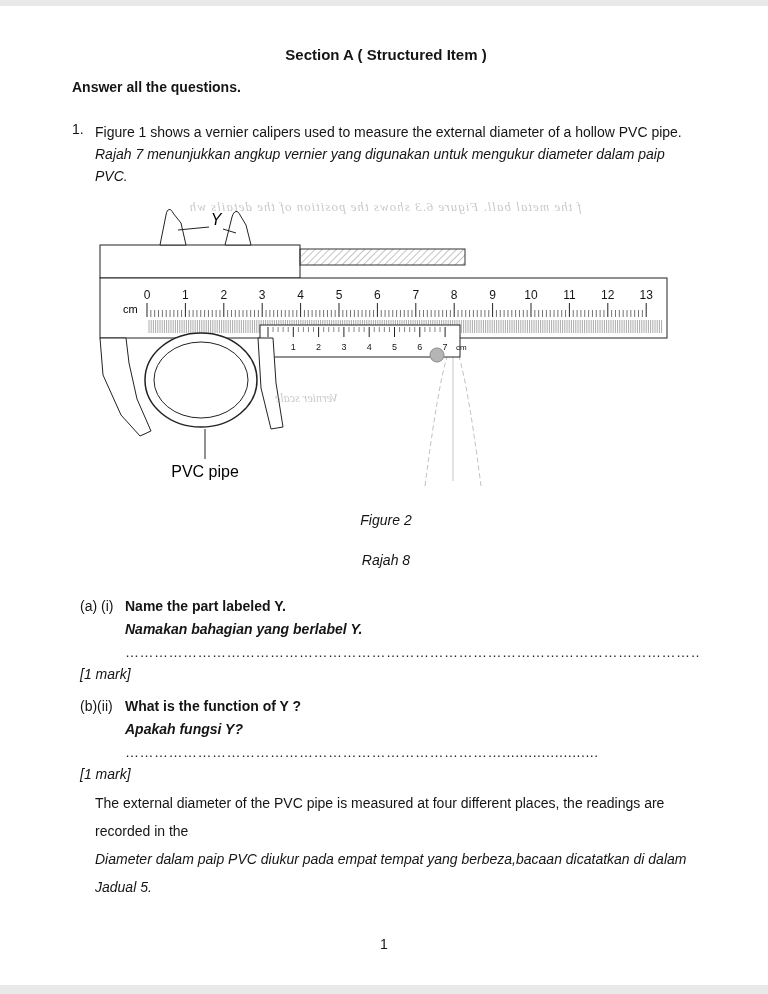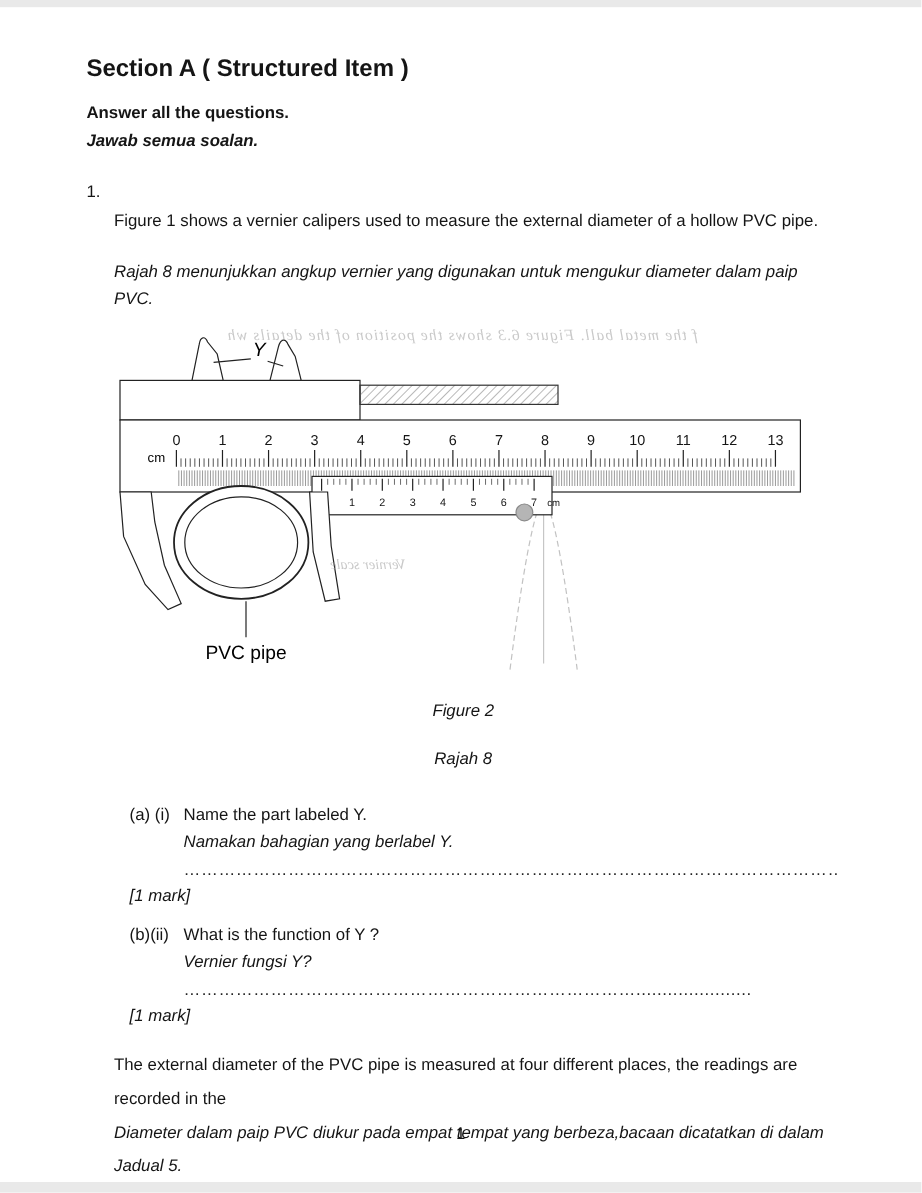--- a/index.html
+++ b/index.html
@@ -5,61 +5,60 @@
   * { margin:0; padding:0; box-sizing:border-box; }
   html,body { background:#fff; }
   body {
     width:768px; height:994px; position:relative; overflow:hidden;
     font-family:"Liberation Sans", sans-serif; color:#151515; font-size:14px;
   }
   .strip { position:absolute; left:0; width:100%; background:#e9e9e9; }
   .strip.top { top:0; height:6px; }
   .strip.bottom { bottom:0; height:9px; }
   .content { position:absolute; left:72px; top:0; width:628px; padding-top:46px; }
-  .section-title { font-weight:bold; font-size:20px; }
+  .section-title { text-align:center; font-weight:bold; font-size:15px; }
   .instr1 { margin-top:16px; font-weight:bold; }
   .instr2 { margin-top:8px; font-weight:bold; font-style:italic; }
   .italic { font-style:italic; }
   .question { margin-top:26px; display:flex; }
   .q-num { width:23px; flex:none; }
-  .q-line { line-height:22px;margin-top:21px; }
+  .q-line { line-height:22px; }
   .figure-area { margin-top:16px; margin-left:13px; width:600px; height:290px; position:relative; }
   .ghost { position:absolute; transform:scaleX(-1); font-family:"Liberation Serif", serif;
            font-style:italic; color:#9d9d9d; opacity:.55; white-space:nowrap; pointer-events:none; }
   .ghost1 { top:-4px; left:0; width:100%; text-align:center; font-size:13px; letter-spacing:1px; }
   .ghost2 { left:190px; top:188px; font-size:12px; }
   svg text { font-family:"Liberation Sans", sans-serif; }
   .fig-caption { margin-top:14px; text-align:center; font-style:italic; line-height:26px; }
-  .parts { margin-top:22px; margin-left:36px; }
+  .parts { margin-top:22px; margin-left:8px; }
   .part-row { display:flex; }
   .part-label { width:45px; flex:none; line-height:23px; }
   .part-body { flex:1; min-width:0; }
-  .line { line-height:23px; }
+  .line { line-height:23px;font-weight:bold; }
   .dots { line-height:23px; letter-spacing:.5px; white-space:nowrap; overflow:hidden; color:#222; }
   .marks { font-style:italic; line-height:21px; }
   .part + .part { margin-top:10px; }
-  .closing { margin-top:16px; margin-left:23px; line-height:28px; }
+  .closing { margin-top:4px; margin-left:23px; line-height:28px; }
   .page-number { position:absolute; bottom:42px; left:0; width:100%; text-align:center; }
 </style>
 </head>
 <body>
 
 <div class="strip top"></div>
 
 <div class="content">
 
   <div class="section-title">Section A ( Structured Item )</div>
   <div class="instr1">Answer all the questions.</div>
-  <div class="instr2">Jawab semua soalan.</div>
 
   <div class="question">
     <div class="q-num">1.</div>
     <div class="q-body">
       <div class="q-line">Figure 1 shows a vernier calipers used to measure the external diameter of a hollow PVC pipe.</div>
-      <div class="q-line italic">Rajah 8 menunjukkan angkup vernier yang digunakan untuk mengukur diameter dalam paip PVC.</div>
+      <div class="q-line italic">Rajah 7 menunjukkan angkup vernier yang digunakan untuk mengukur diameter dalam paip PVC.</div>
     </div>
   </div>
 
   <div class="figure-area">
     <div class="ghost ghost1">f the metal ball. Figure 6.3 shows the position of the details wh</div>
     <div class="ghost ghost2">Vernier scale</div>
 
     <svg width="600" height="290" viewBox="0 0 600 290">
       <defs>
         <pattern id="hatch" width="5" height="5" patternUnits="userSpaceOnUse" patternTransform="rotate(45)">
@@ -543,21 +542,21 @@
         </div>
       </div>
       <div class="marks">[1 mark]</div>
     </div>
 
     <div class="part">
       <div class="part-row">
         <div class="part-label">(b)(ii)</div>
         <div class="part-body">
           <div class="line">What is the function of Y ?</div>
-          <div class="line italic">Vernier fungsi Y?</div>
+          <div class="line italic">Apakah fungsi Y?</div>
           <div class="dots">……………………………………………………………………......................</div>
         </div>
       </div>
       <div class="marks">[1 mark]</div>
     </div>
 
   </div>
 
   <div class="closing">
     <div>The external diameter of the PVC pipe is measured at four different places, the readings are recorded in the</div>

